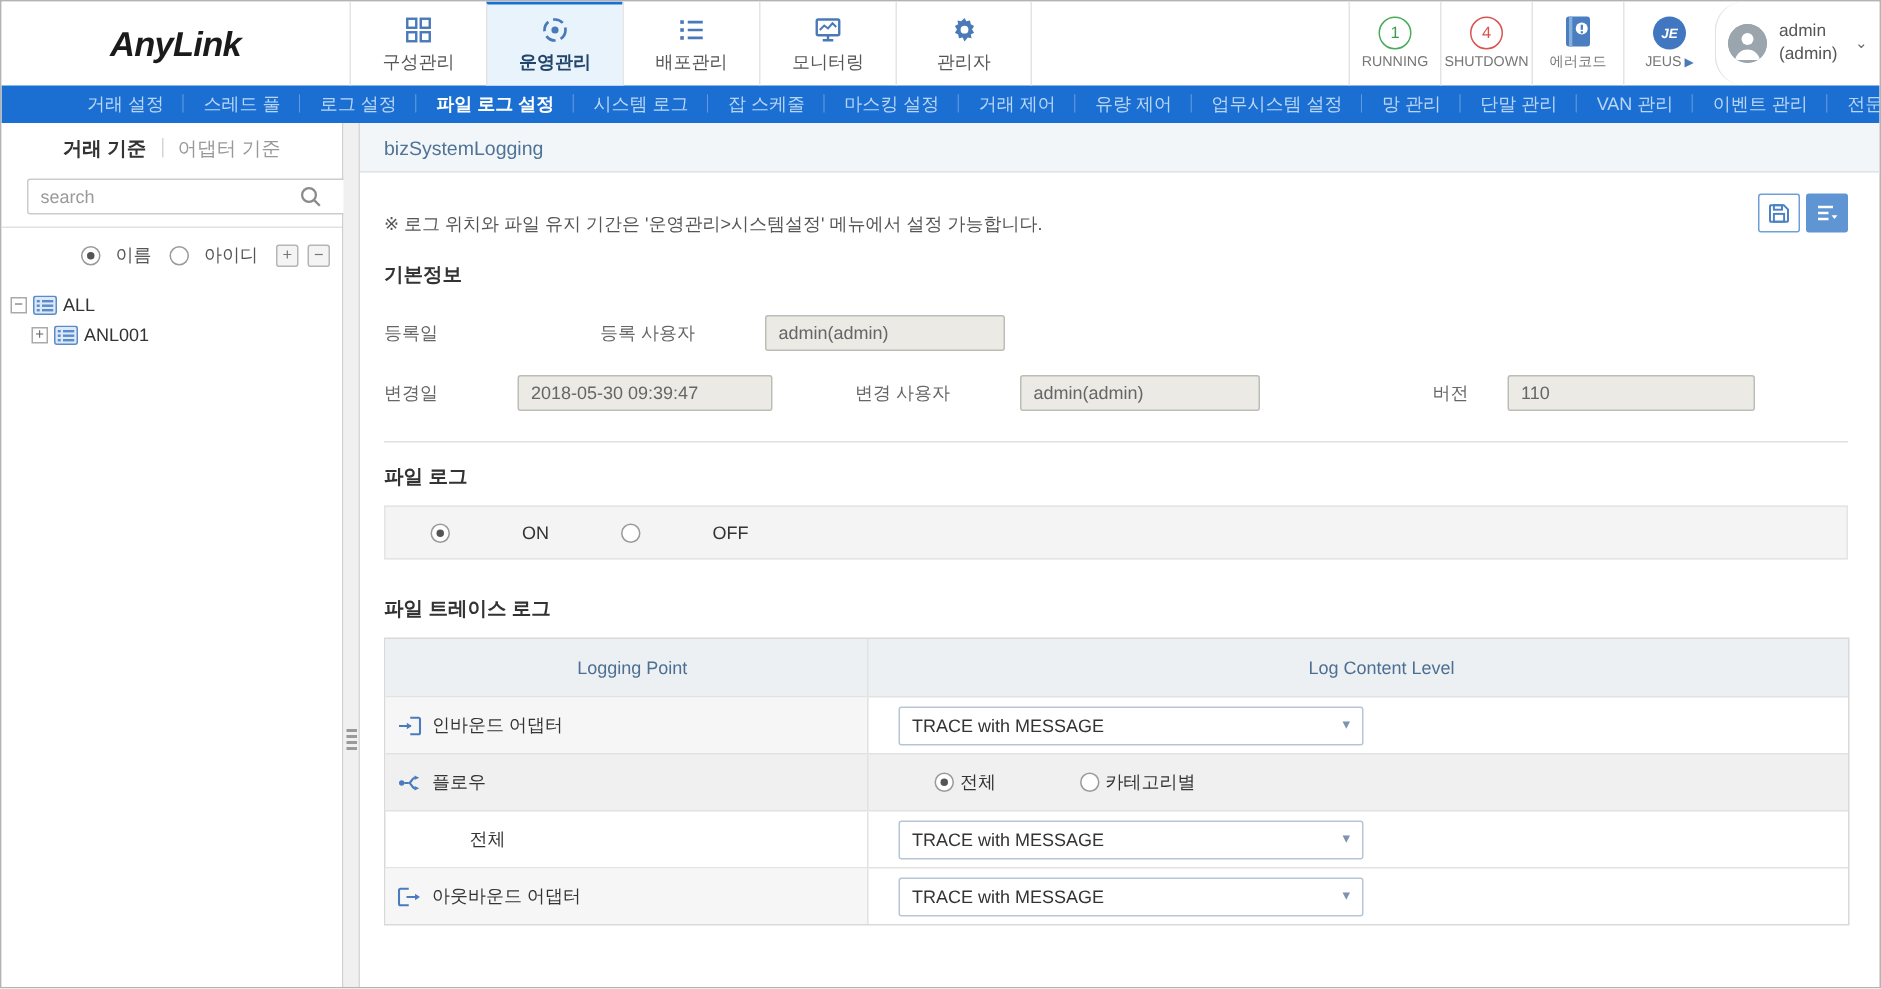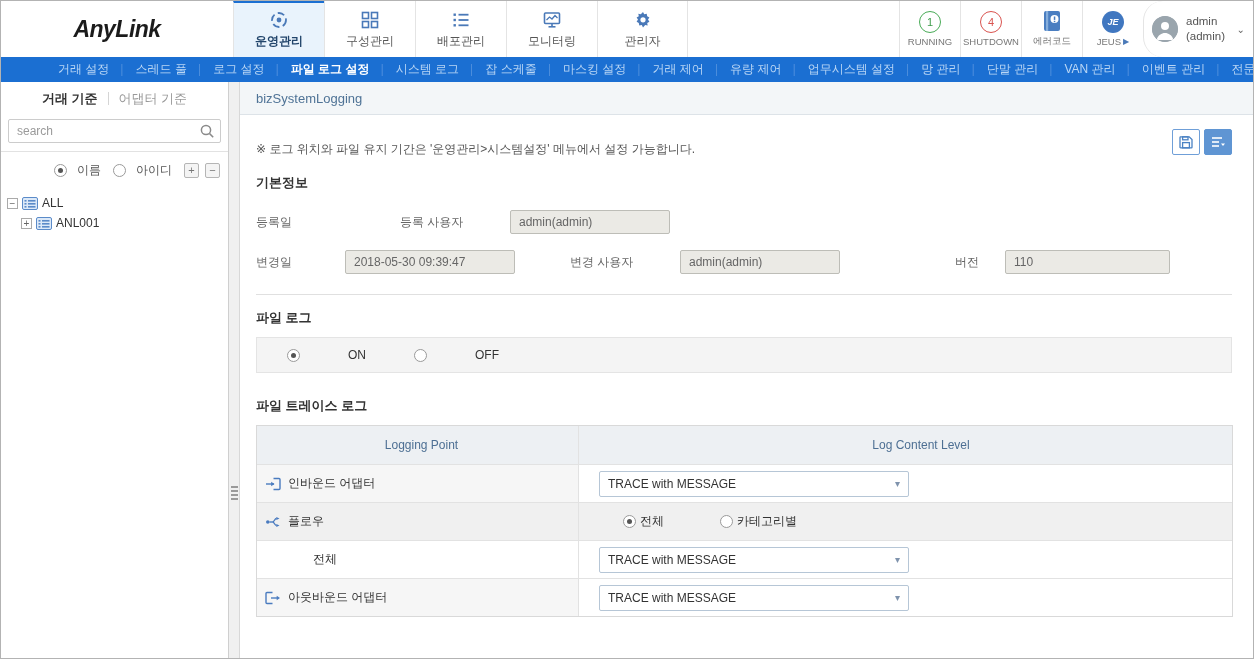--- a/index.html
+++ b/index.html
@@ -40,21 +40,21 @@
   .subnav .nav-sep { color:#5f99e0; font-size:10px; margin:0 8px; }
 
   
   .body { display:flex; height:576px; }
   .sidebar { width:228px; border-right:1px solid #cfcfcf; display:flex; flex-direction:column; background:#fff; }
   .side-tabs { height:33px; display:flex; align-items:center; justify-content:center; gap:10px; }
   .side-tab { font-size:13px; color:#999; cursor:pointer; }
   .side-tab.active { color:#333; font-weight:bold; }
   .side-tab-sep { width:1px; height:13px; background:#d5d5d5; }
   .search-wrap { margin:4px 7px 8px 7px; position:relative; }
-  .search-input { width:100%; height:24px; border:1px solid #ccc; border-radius:2px; font-size:12px; color:#555; padding:0 26px 0 8px; outline:none; font-family:inherit; }
+  .search-input { width:100%; height:24px; border:1px solid #ccc; border-radius:2px; font-size:12px; color:#555; padding:0 26px 0 8px; outline:none; font-family:inherit;margin-left:10px; }
   .search-input::placeholder { color:#9a9a9a; }
   .search-icon { position:absolute; right:6px; top:4px; width:16px; height:16px; color:#8a8a8a; cursor:pointer; }
   .side-divider { border-top:1px solid #e2e2e2; }
   .filter-row { display:flex; align-items:center; justify-content:flex-end; gap:6px; padding:10px 8px 8px 8px; }
   .radio { width:13px; height:13px; border-radius:50%; border:1px solid #9a9a9a; background:#fff; display:inline-block; position:relative; vertical-align:-2px; cursor:pointer; flex:0 0 auto; }
   .radio.checked::after { content:""; position:absolute; left:3px; top:3px; right:3px; bottom:3px; border-radius:50%; background:#555; }
   .radio-label { font-size:12px; color:#555; margin-left:4px; margin-right:6px; }
   .pm-btn { width:15px; height:15px; border:1px solid #b5b5b5; border-radius:2px; background:#f4f4f4; color:#777; font-size:11px; line-height:12px; text-align:center; cursor:pointer; }
   .tree { padding:6px 6px; font-size:12px; color:#333; }
   .tree-node { display:flex; align-items:center; gap:4px; height:20px; cursor:pointer; }
@@ -111,39 +111,39 @@
 <body>
 
 <div class="page">
 
   <div class="topbar">
     <div class="logo-cell">
       <span class="logo">AnyLink</span>
     </div>
 
     <div class="top-tabs">
-      <div class="top-tab active">
-        <span class="ticon">
-          <svg viewBox="0 0 20 20" fill="none" stroke="currentColor" stroke-width="1.8">
-              <circle cx="10" cy="10" r="7" stroke-dasharray="7 3.5"></circle>
-              <circle cx="10" cy="10" r="2.4" fill="currentColor" stroke="none"></circle>
-            </svg>
-        </span>
-        <span class="tlabel">운영관리</span>
-      </div>
       <div class="top-tab">
         <span class="ticon">
           <svg viewBox="0 0 20 20" fill="none" stroke="currentColor" stroke-width="1.6">
               <rect x="2.5" y="2.5" width="6" height="6"></rect>
               <rect x="11.5" y="2.5" width="6" height="6"></rect>
               <rect x="2.5" y="11.5" width="6" height="6"></rect>
               <rect x="11.5" y="11.5" width="6" height="6"></rect>
             </svg>
         </span>
         <span class="tlabel">구성관리</span>
+      </div>
+      <div class="top-tab active">
+        <span class="ticon">
+          <svg viewBox="0 0 20 20" fill="none" stroke="currentColor" stroke-width="1.8">
+              <circle cx="10" cy="10" r="7" stroke-dasharray="7 3.5"></circle>
+              <circle cx="10" cy="10" r="2.4" fill="currentColor" stroke="none"></circle>
+            </svg>
+        </span>
+        <span class="tlabel">운영관리</span>
       </div>
       <div class="top-tab">
         <span class="ticon">
           <svg viewBox="0 0 20 20" fill="none" stroke="currentColor" stroke-width="1.8">
               <rect x="2.5" y="3.5" width="2.4" height="2.4" fill="currentColor" stroke="none"></rect>
               <rect x="2.5" y="8.8" width="2.4" height="2.4" fill="currentColor" stroke="none"></rect>
               <rect x="2.5" y="14.1" width="2.4" height="2.4" fill="currentColor" stroke="none"></rect>
               <line x1="7.5" y1="4.7" x2="17.5" y2="4.7"></line>
               <line x1="7.5" y1="10" x2="17.5" y2="10"></line>
               <line x1="7.5" y1="15.3" x2="17.5" y2="15.3"></line>

